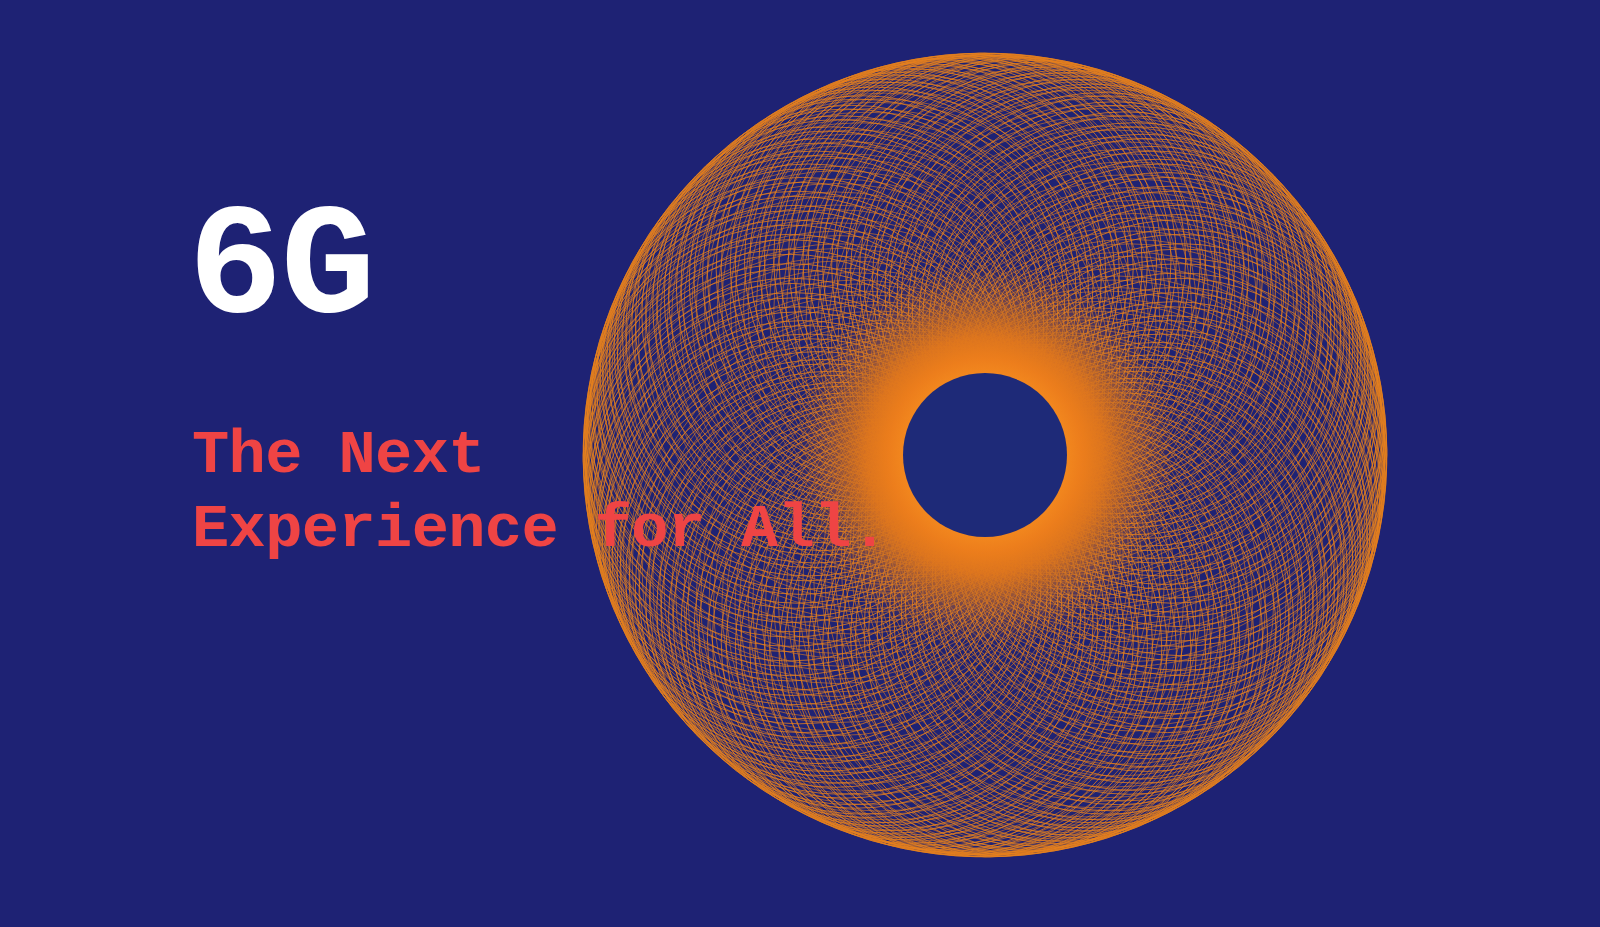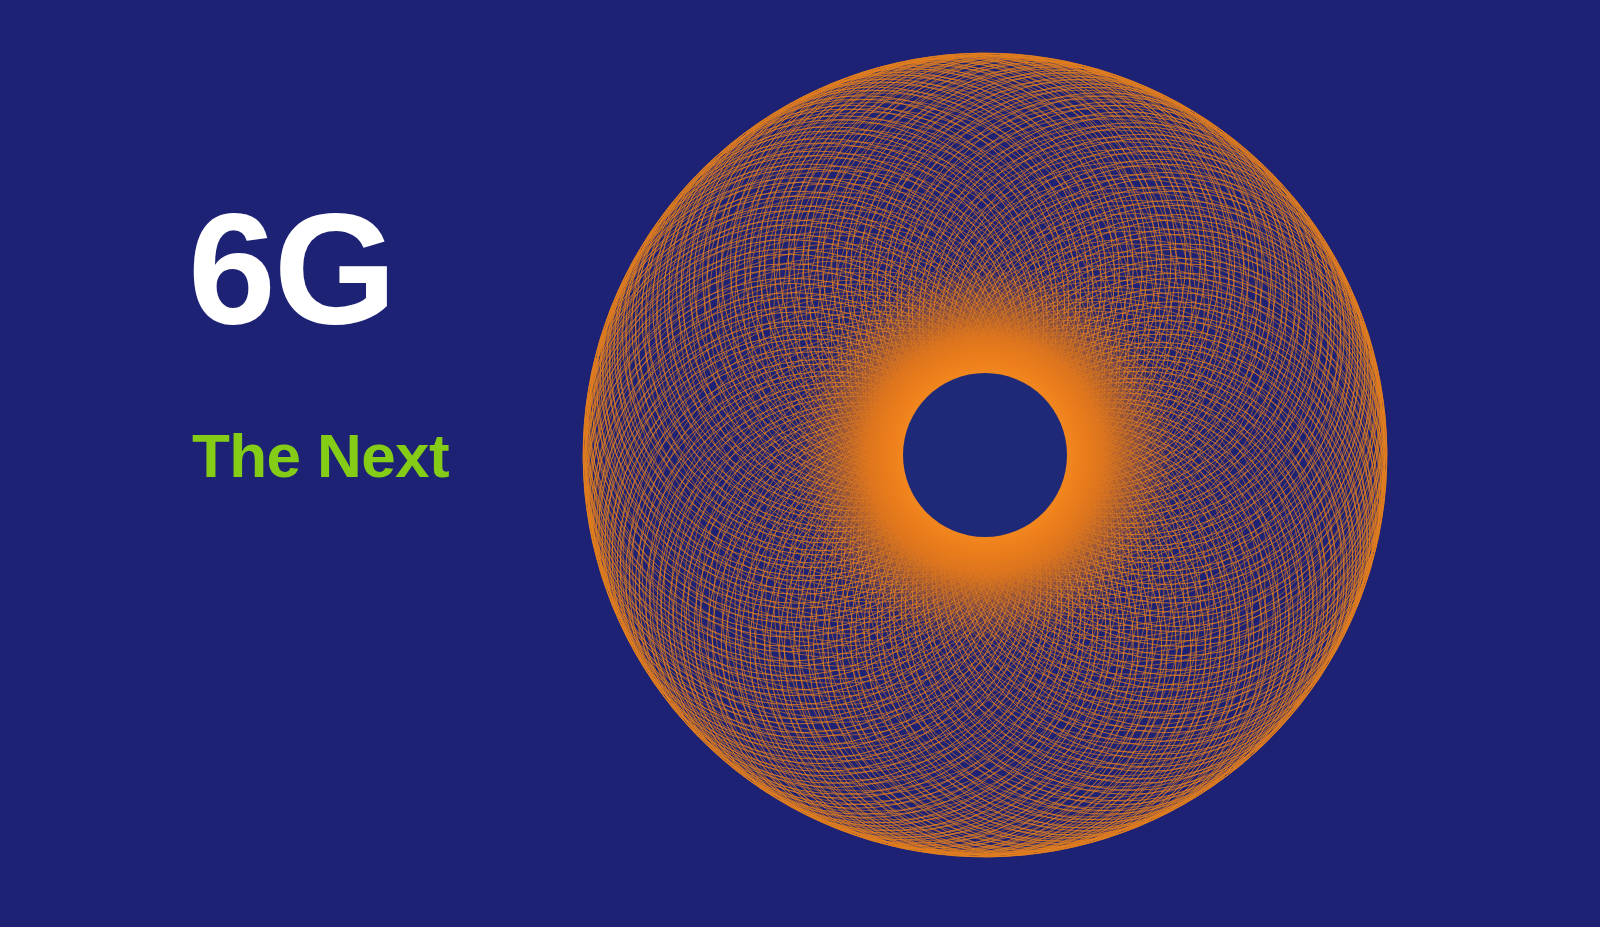--- a/index.html
+++ b/index.html
@@ -7,21 +7,21 @@
     margin: 0;
     padding: 0;
     background: #13153f;
   }
   #stage {
     position: relative;
     width: 1600px;
     height: 927px;
     overflow: hidden;
     background: #1e2274;
-    font-family: Liberation Sans, sans-serif;
+    font-family: Liberation Mono, monospace;
     -webkit-font-smoothing: antialiased;
   }
 
   
   #graphic {
     position: absolute;
     left: 0;
     top: 0;
     width: 1600px;
     height: 927px;
@@ -44,21 +44,21 @@
   #headline {
     color: #ffffff;
     font-size: 158px;
     line-height: 0.92;
     font-weight: 700;
     letter-spacing: -2px;
     margin: 0 0 0 -4px;
     white-space: nowrap;
   }
   #tagline {
-    color: #84cc16;
+    color: #ef4444;
     font-size: 62px;
     font-weight: 700;
     line-height: 1.18;
     letter-spacing: -0.6px;
     margin-top: 78px;
   }
   .tagline-line {
     white-space: nowrap;
     display: block;
   }
@@ -420,16 +420,17 @@
       <circle id="glowHalo2" fill="url(#coreGlow)" opacity="0.92" cx="985" cy="455" r="155.79999999999998"></circle>
 
       <circle id="innerDisc" cx="985" cy="455" r="82" fill="#1e2a78"></circle>
     </svg>
   </div>
 
   <div id="textblock">
     <div id="headline">6G</div>
     <div id="tagline">
       <span class="tagline-line">The Next</span>
+      <span class="tagline-line">Experience for All.</span>
     </div>
   </div>
 
 </div>
 
 </body></html>

